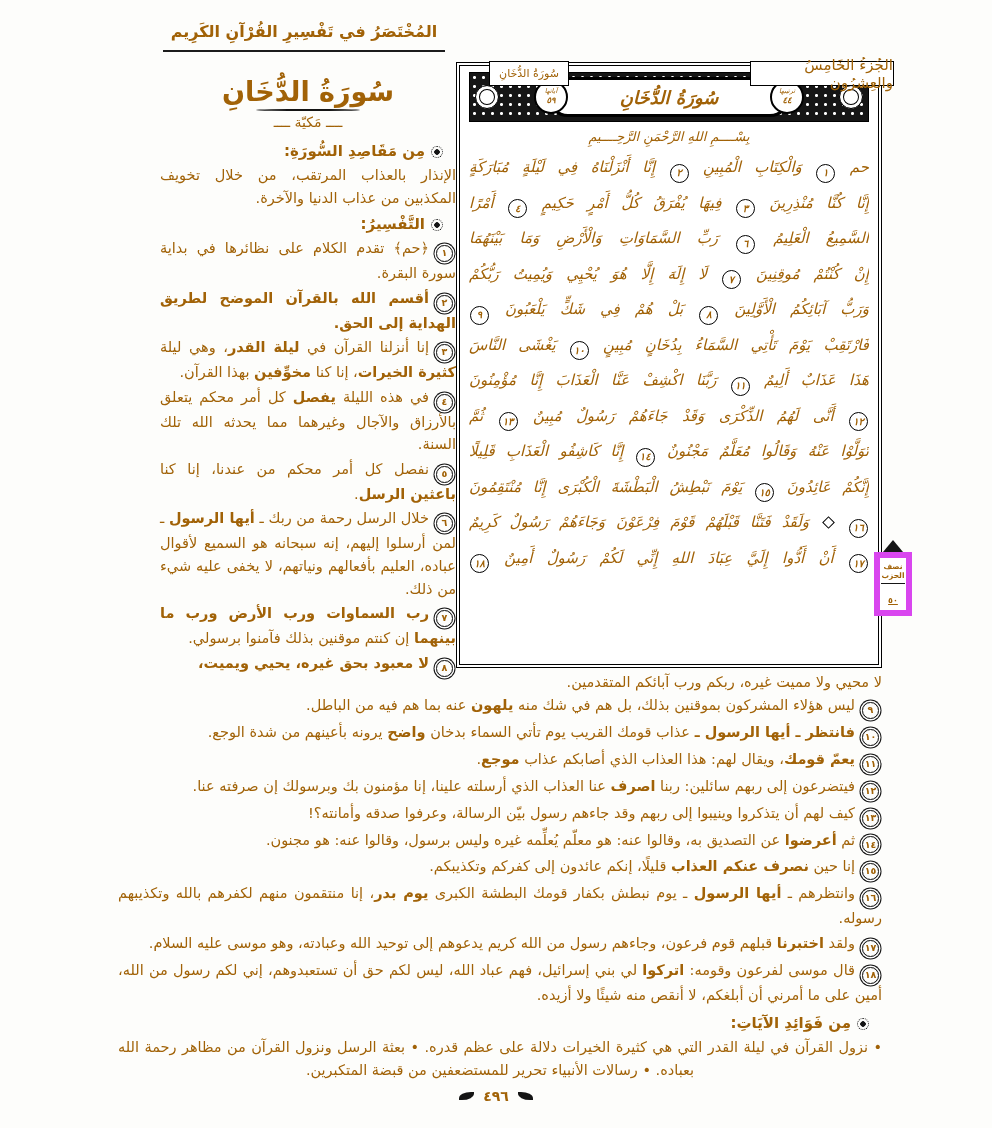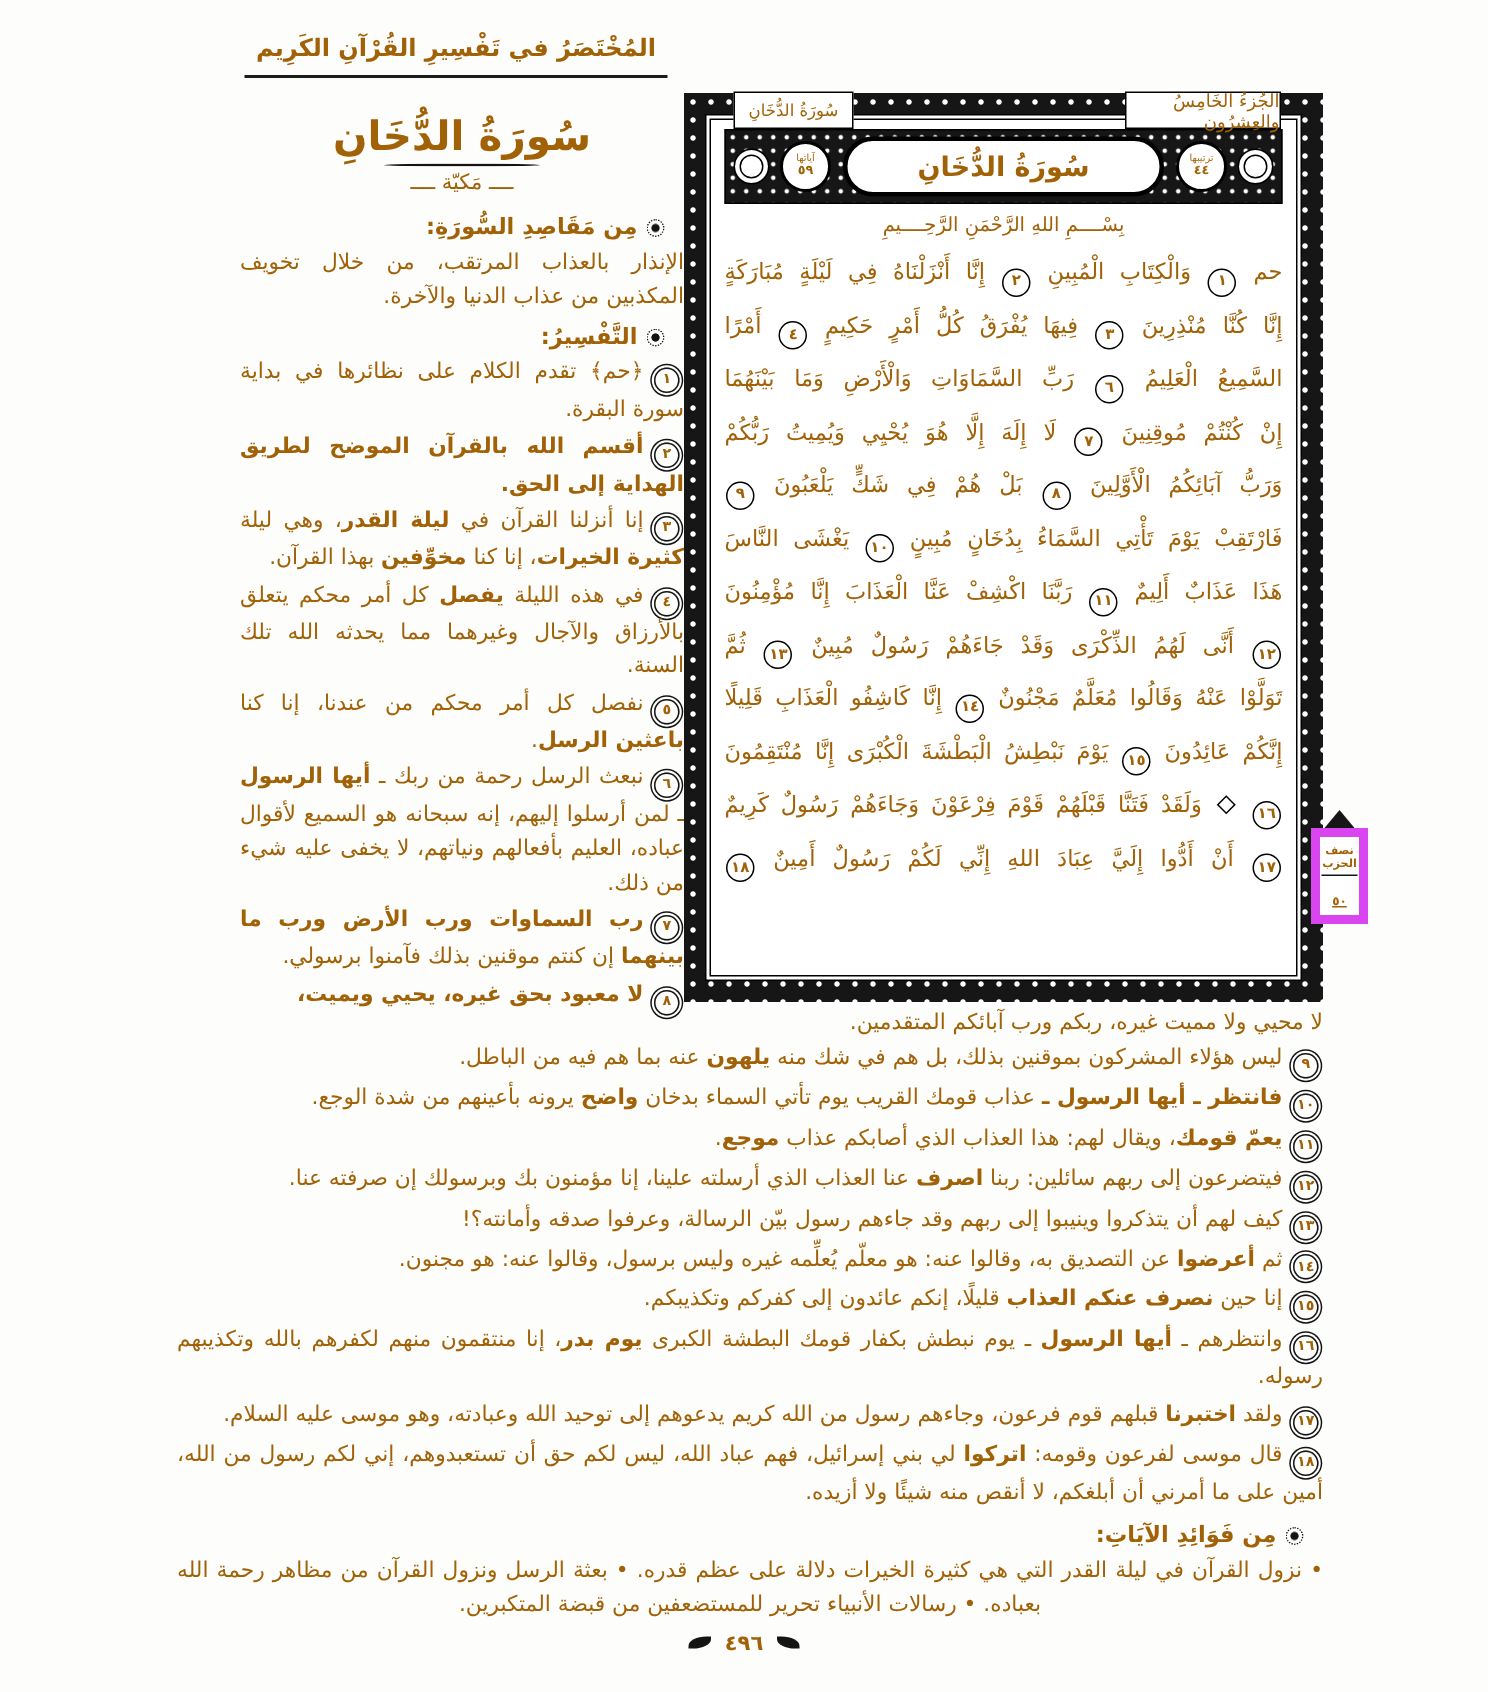--- a/index.html
+++ b/index.html
@@ -39,31 +39,31 @@
     font-size: 9.5px; font-weight: bold; margin-inline-end: 7px; margin-inline-start: 3px;
     vertical-align: -3px;
   }
   .b { font-weight: bold; }
 
   
   .mushaf-frame {
     position: absolute; top: 62px; left: 456px; width: 426px; height: 606px;
     background-color: #161616;
     background-image: radial-gradient(circle, #fff 1.5px, transparent 2.1px);
-    background-size: 12px 12px; padding: 14px;
+    background-size: 12px 12px; padding: 0; font-style: italic;
   }
   .frame-inner1 { width: 100%; height: 100%; background: #fff; border: 1px solid #000; padding: 2px; }
   .frame-inner2 { width: 100%; height: 100%; border: 1px solid #000; padding: 6px 9px; overflow: hidden; }
 
   .frame-tab {
     position: absolute; height: 25px; background: #fff; border: 1.5px solid #000;
     display: flex; align-items: center; justify-content: center; z-index: 5;
   }
   .tab-surah { top: 61px; left: 489px; width: 80px; font-size: 11px; }
-  .tab-juz { top: 61px; left: 750px; width: 104px; font-size: 12px; }
+  .tab-juz { top: 61px; left: 750px; width: 144px; font-size: 15px; }
 
   .banner {
     position: relative; height: 50px; border: 1px solid #000;
     background-color: #161616;
     background-image: radial-gradient(circle, #fff 1.2px, transparent 1.8px);
     background-size: 9px 9px; margin-bottom: 7px;
   }
   .banner-pill {
     position: absolute; top: 4px; bottom: 4px; left: 78px; right: 78px;
     background: #fff; border: 3px solid #000; border-radius: 24px;
@@ -159,21 +159,21 @@
         <p class="titem"><span class="inum">١</span><span><span>﴿حم﴾ تقدم الكلام على نظائرها في بداية سورة البقرة.</span></span></p>
 
         <p class="titem"><span class="inum">٢</span><span><span></span><span class="b">أقسم الله بالقرآن الموضح لطريق الهداية إلى الحق.</span><span></span></span></p>
 
         <p class="titem"><span class="inum">٣</span><span><span>إنا أنزلنا القرآن في </span><span class="b">ليلة القدر</span><span>، وهي ليلة </span><span class="b">كثيرة الخيرات</span><span>، إنا كنا </span><span class="b">مخوِّفين</span><span> بهذا القرآن.</span></span></p>
 
         <p class="titem"><span class="inum">٤</span><span><span>في هذه الليلة </span><span class="b">يفصل</span><span> كل أمر محكم يتعلق بالأرزاق والآجال وغيرهما مما يحدثه الله تلك السنة.</span></span></p>
 
         <p class="titem"><span class="inum">٥</span><span><span>نفصل كل أمر محكم من عندنا، إنا كنا </span><span class="b">باعثين الرسل</span><span>.</span></span></p>
 
-        <p class="titem"><span class="inum">٦</span><span><span>نبعث الرسل رحمة من ربك ـ </span><span class="b">أيها الرسول</span><span> ـ لمن أرسلوا إليهم، إنه سبحانه هو السميع لأقوال عباده، العليم بأفعالهم ونياتهم، لا يخفى عليه شيء من ذلك.</span></span></p>
+        <p class="titem"><span class="inum">٦</span><span><span>خلال الرسل رحمة من ربك ـ </span><span class="b">أيها الرسول</span><span> ـ لمن أرسلوا إليهم، إنه سبحانه هو السميع لأقوال عباده، العليم بأفعالهم ونياتهم، لا يخفى عليه شيء من ذلك.</span></span></p>
 
         <p class="titem"><span class="inum">٧</span><span><span></span><span class="b">رب السماوات ورب الأرض ورب ما بينهما</span><span> إن كنتم موقنين بذلك فآمنوا برسولي.</span></span></p>
 
         <p class="titem"><span class="inum">٨</span><span><span></span><span class="b">لا معبود بحق غيره، يحيي ويميت،</span><span></span></span></p>
       </div>
   </div>
 
   <div class="frame-tab tab-surah">سُورَةُ الدُّخَانِ</div>
   <div class="frame-tab tab-juz">الجُزءُ الخَامِسُ والعِشرُون</div>
 

